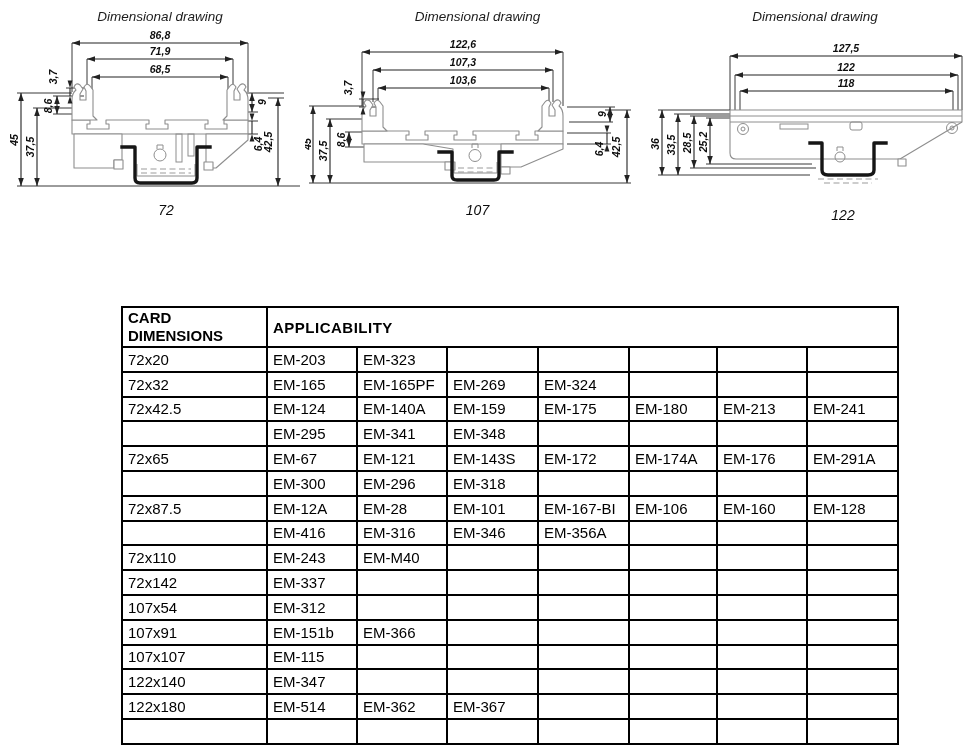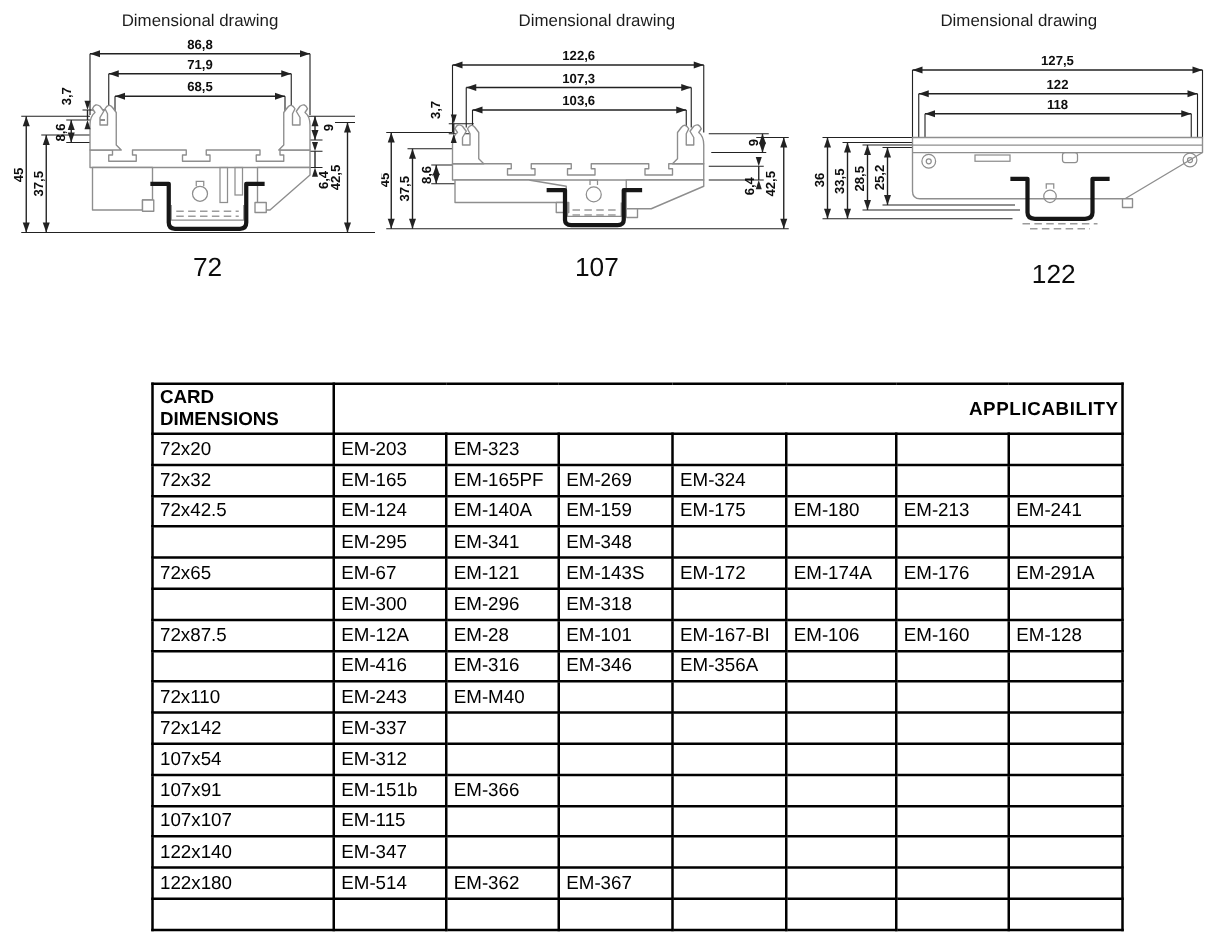--- a/index.html
+++ b/index.html
@@ -1,36 +1,36 @@
 <!DOCTYPE html>
 <html><head>
 <meta charset="utf-8">
 <style>
   html,body{margin:0;padding:0;background:#fff;}
   #stage{position:relative;width:980px;height:750px;overflow:hidden;background:#fff;
          font-family:"Liberation Sans",sans-serif;}
-  .block{position:absolute;}
+  .block{position:absolute;font-style:italic;}
   .dd-title{font-size:13.5px;color:#1c1c1c;text-align:center;height:22px;line-height:22px;}
-  .dd-label{font-size:21px;color:#0c0c0c;text-align:center;margin-top:0px;}
+  .dd-label{font-size:14px;color:#0c0c0c;text-align:center;margin-top:0px;}
   
   .ext{stroke:#222;stroke-width:0.9;fill:none;}
   .dl{stroke:#222;stroke-width:1.1;fill:none;}
   .pf{fill:#ffffff;stroke:#8e8e8e;stroke-width:1.1;stroke-linejoin:round;}
   .pfl{fill:none;stroke:#8e8e8e;stroke-width:1;}
   .clip{fill:none;stroke:#161616;stroke-width:3.4;stroke-linejoin:round;stroke-linecap:square;}
   .dsh{stroke:#9b9b9b;stroke-width:1.1;stroke-dasharray:6 3.5;fill:none;}
   .arr{fill:#222;stroke:none;}
   text.dim{font-family:"Liberation Sans",sans-serif;font-size:10.5px;font-weight:bold;fill:#0e0e0e;}
   
   #tablewrap{position:absolute;left:121px;top:306px;}
   table.app{border-collapse:collapse;table-layout:fixed;width:776px;background:#fff;}
   table.app td{border:2px solid #000;font-size:15px;color:#000;padding:0 2px 0 5px;
                height:22.8px;overflow:hidden;white-space:nowrap;vertical-align:middle;}
   table.app tr.hd td{font-weight:bold;height:38px;font-size:15px;}
-  td.appl{text-align:right;letter-spacing:0.5px;}
+  td.appl{text-align:left;letter-spacing:0.5px;}
   .twolines div{line-height:1.18;}
 </style>
 </head>
 <body>
 
 <div id="stage">
 
   <div class="block" style="left:10px;top:6px;width:300px;">
     <div class="dd-title">Dimensional drawing</div>
     <svg width="300" height="170" viewBox="0 0 300 170">

